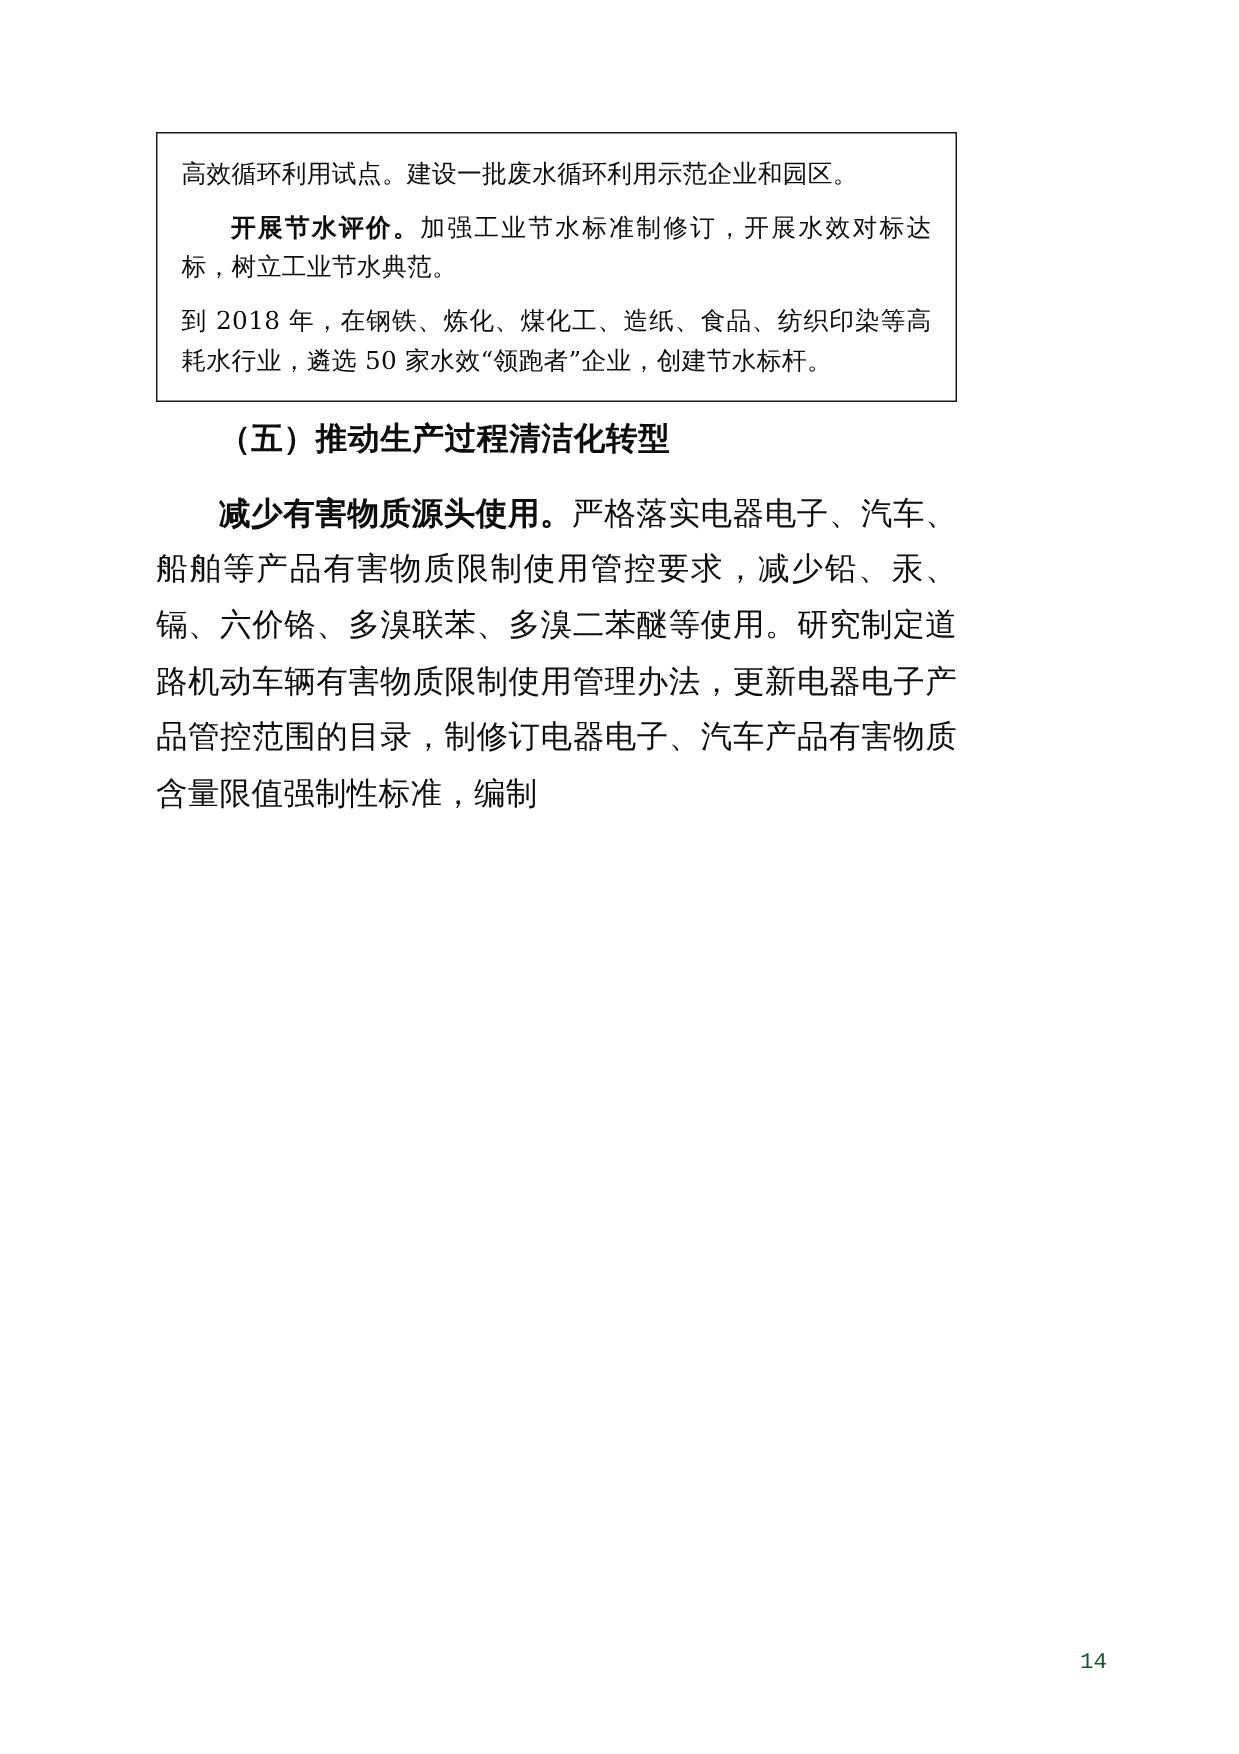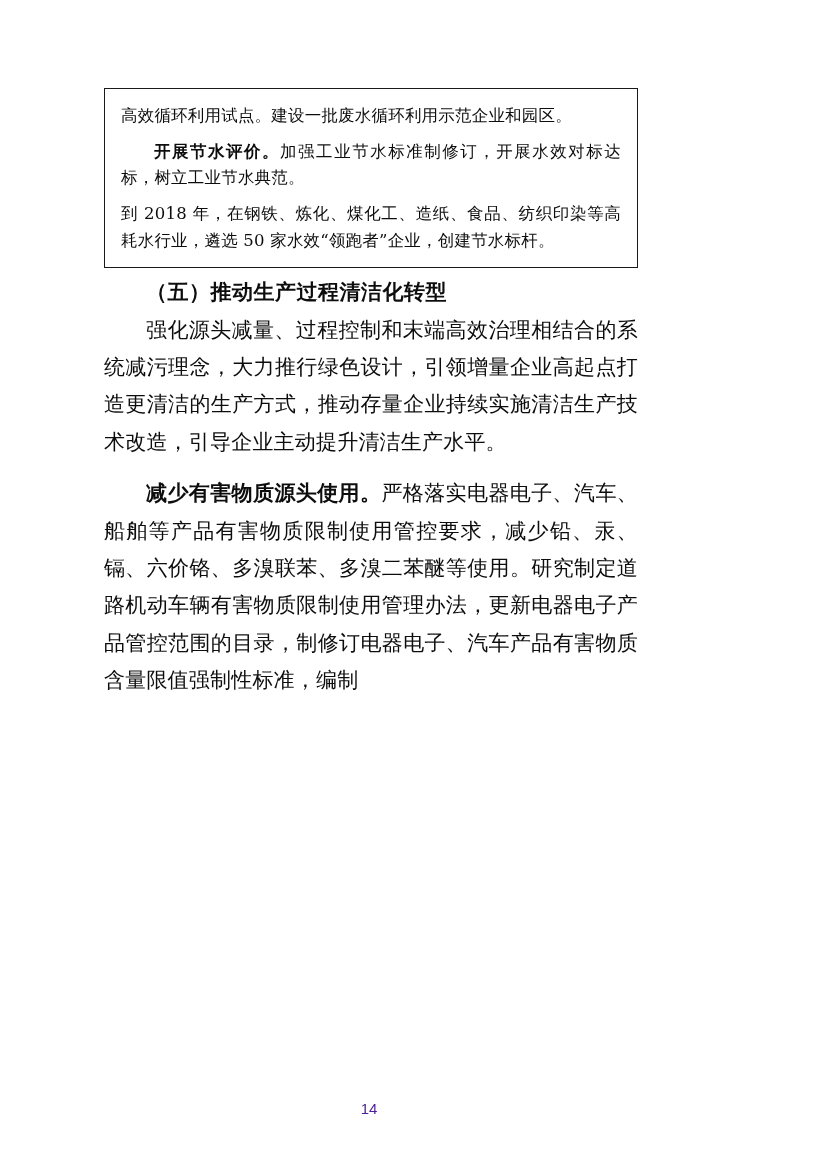--- a/index.html
+++ b/index.html
@@ -61,24 +61,24 @@
     letter-spacing: 0.2px;
   }
   .para.spaced { margin-top: 13px; }
   .para b { font-weight: bold; }
 
   .page-number {
     position: absolute;
     left: 0;
     right: 0;
     bottom: 52px;
-    text-align: center;
+    text-align: right;
     font-size: 15px;
-    font-family: Liberation Sans, sans-serif;
-    color: #4c1d95;
+    font-family: Liberation Mono, monospace;
+    color: #14532d;
   }
 </style>
 </head>
 <body>
 
 <div class="page">
 
   <div class="box">
     <p>
       <span>高效循环利用试点。建设一批废水循环利用示范企业和园区。</span>
@@ -86,23 +86,20 @@
     <p class="indent">
       <b>开展节水评价。</b><span>加强工业节水标准制修订，开展水效对标达标，树立工业节水典范。</span>
     </p>
     <p>
       <span>到 2018 年，在钢铁、炼化、煤化工、造纸、食品、纺织印染等高耗水行业，遴选 50 家水效“领跑者”企业，创建节水标杆。</span>
     </p>
   </div>
 
   <h2 class="heading">（五）推动生产过程清洁化转型</h2>
 
-  <p class="para">
-    <span>强化源头减量、过程控制和末端高效治理相结合的系统减污理念，大力推行绿色设计，引领增量企业高起点打造更清洁的生产方式，推动存量企业持续实施清洁生产技术改造，引导企业主动提升清洁生产水平。</span>
-  </p>
 
 
   <p class="para spaced">
     <b>减少有害物质源头使用。</b><span>严格落实电器电子、汽车、船舶等产品有害物质限制使用管控要求，减少铅、汞、镉、六价铬、多溴联苯、多溴二苯醚等使用。研究制定道路机动车辆有害物质限制使用管理办法，更新电器电子产品管控范围的目录，制修订电器电子、汽车产品有害物质含量限值强制性标准，编制</span>
   </p>
 
   <div class="page-number">14</div>
 </div>
 
 </body></html>

